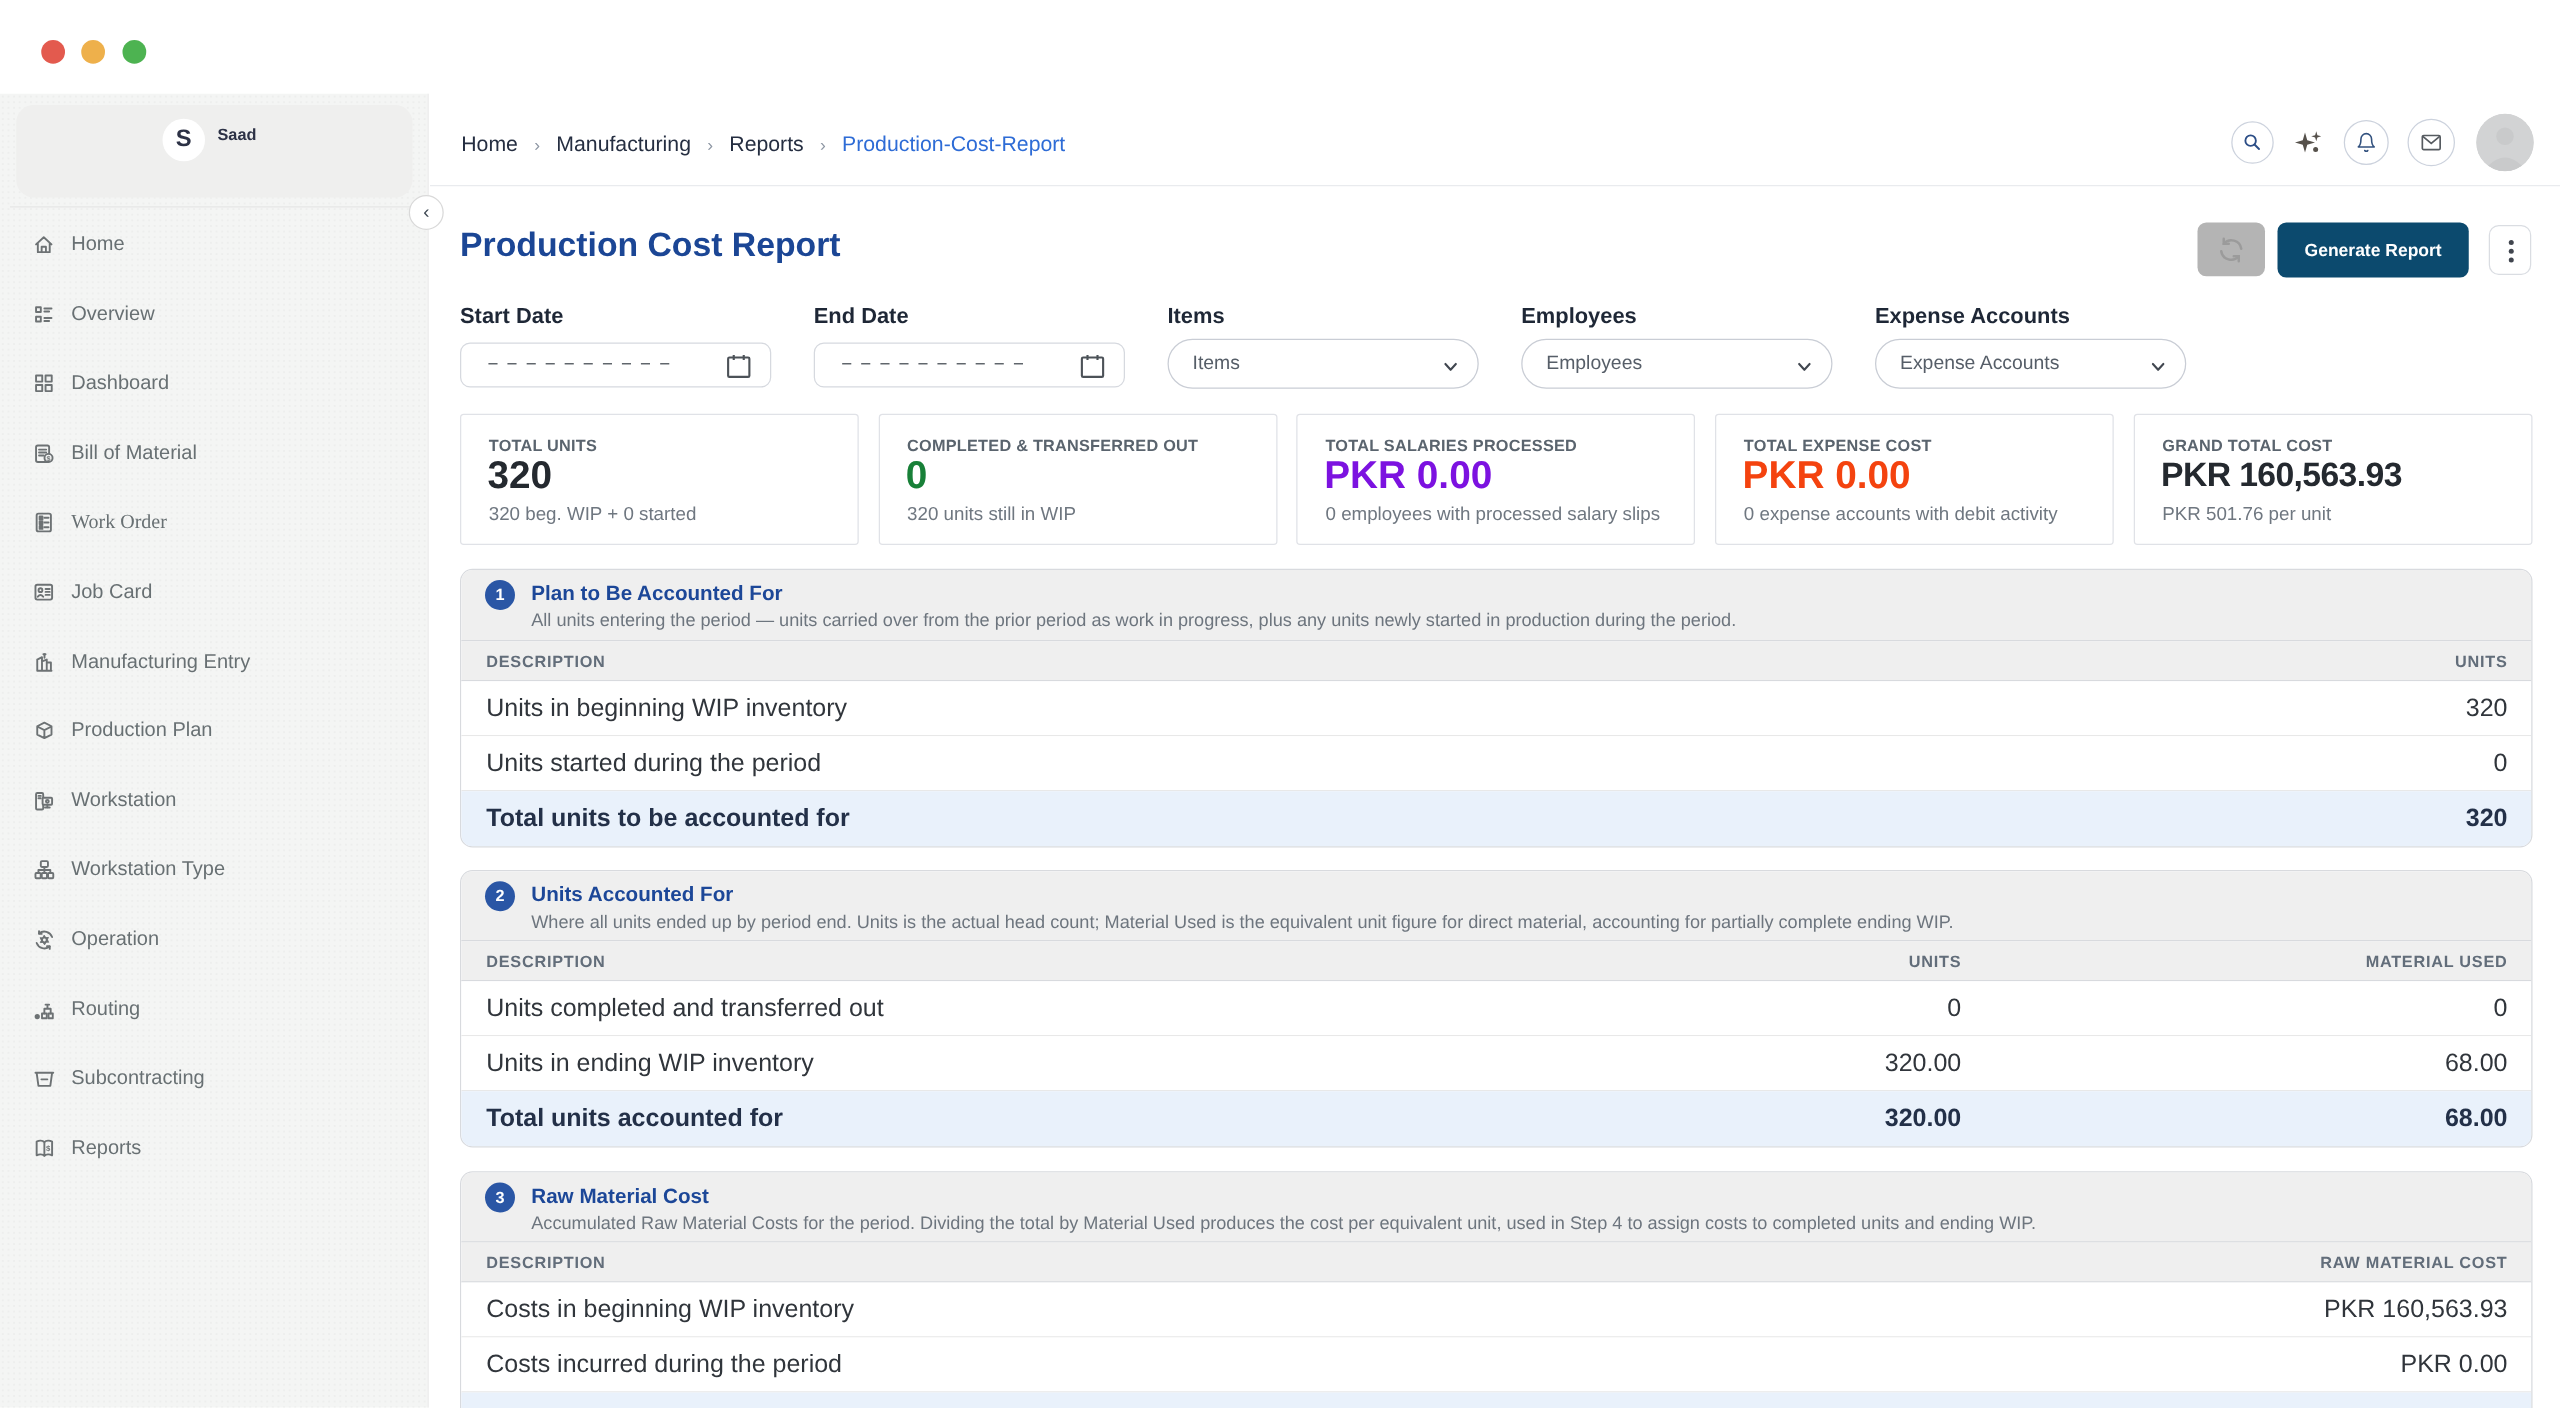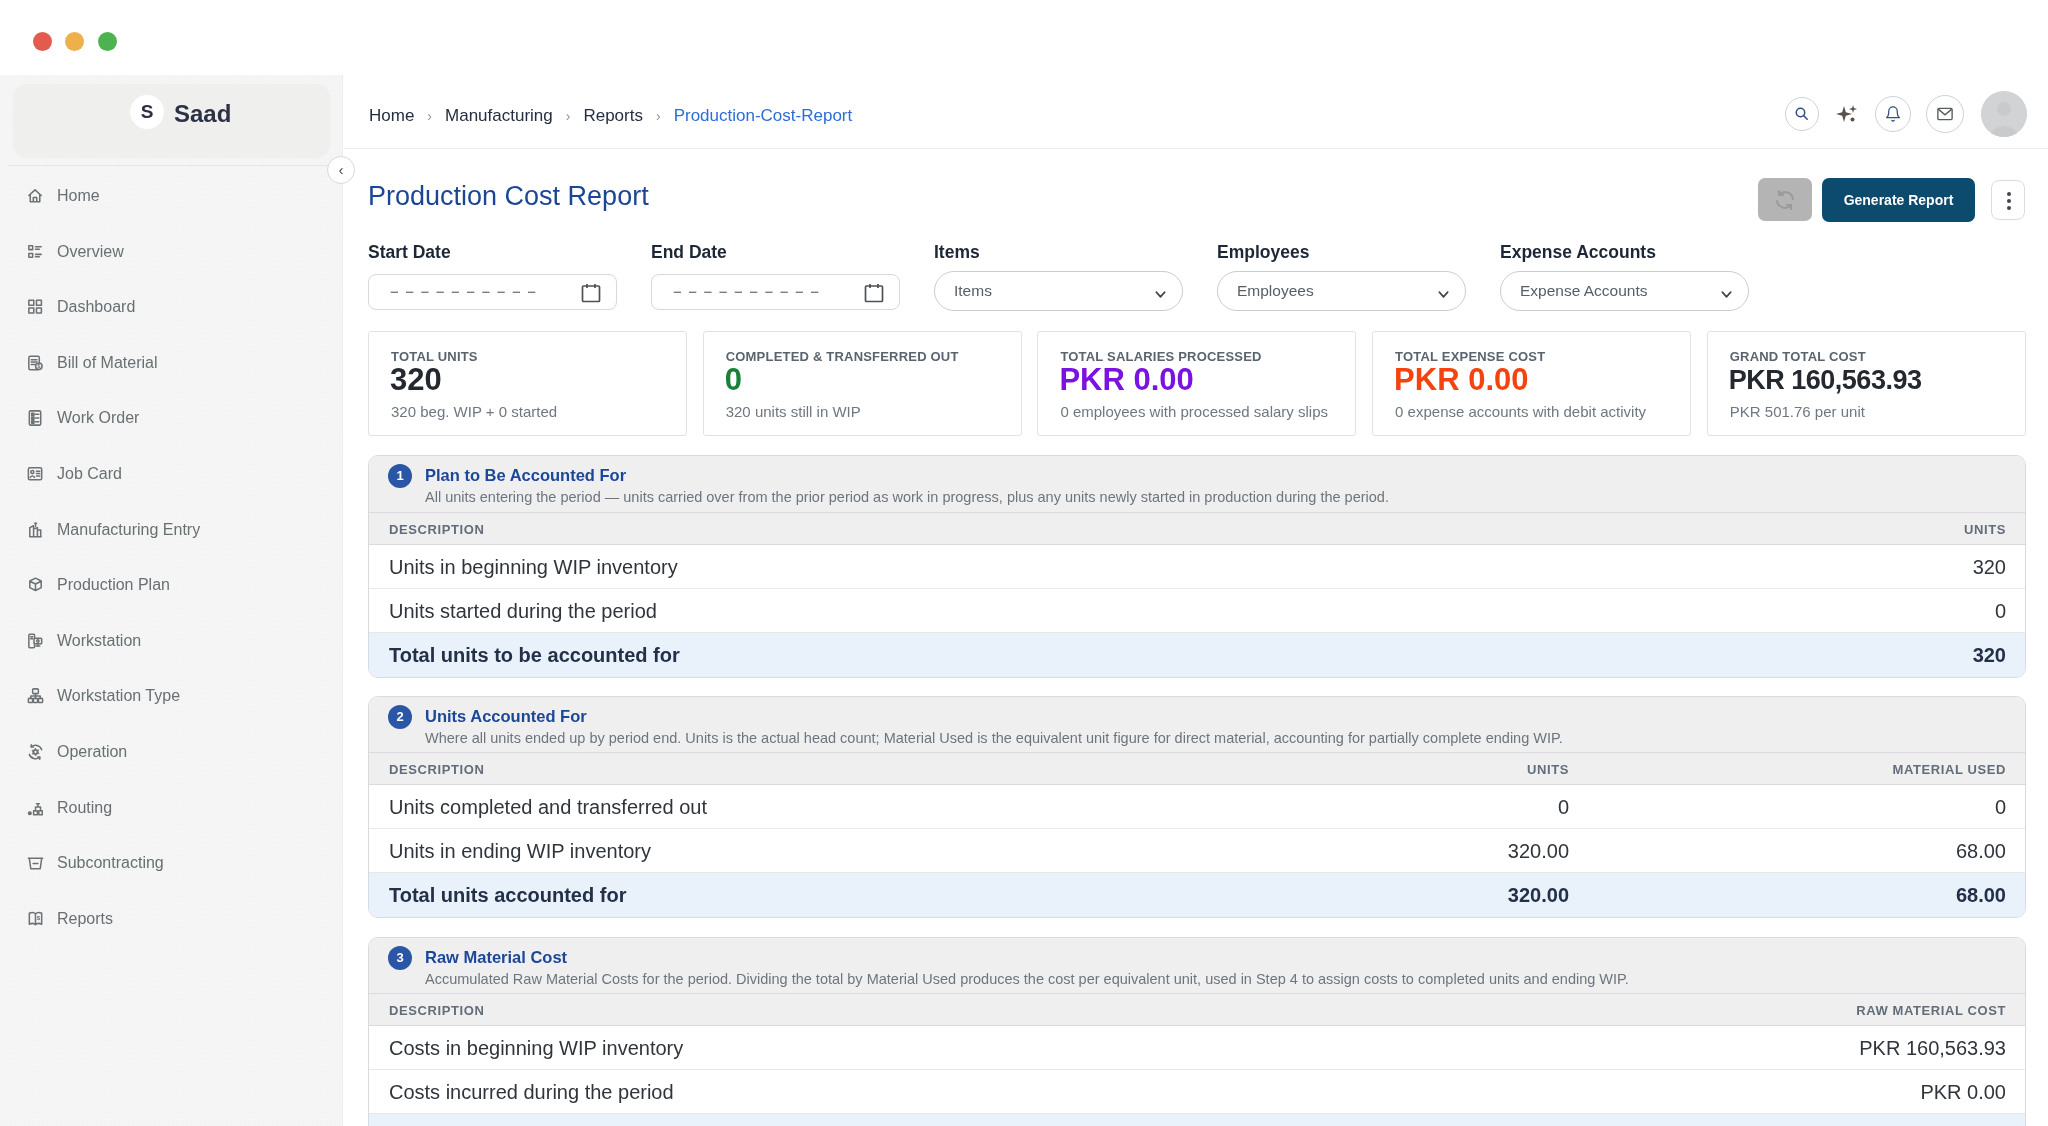--- a/index.html
+++ b/index.html
@@ -13,21 +13,21 @@
   
   #sidebar { position:absolute; left:0; top:75px; width:343px; height:1051px;
     background:#f4f5f4;
     background-image:radial-gradient(#edeeed 0.8px, transparent 0.9px);
     background-size:4.5px 4.5px; border-right:1px solid #ededed; }
   #usercard { position:absolute; left:13px; top:9px; width:317px; height:74px;
     background:#efefee; border-radius:14px; }
   #uavatar { position:absolute; left:130px; top:20px; width:34px; height:34px;
     border-radius:50%; background:#fff; color:#2c3145; font-weight:bold;
     font-size:19px; text-align:center; line-height:34px; }
-  #uname { position:absolute; left:174px; top:25px; font-weight:bold; font-size:24px;
+  #uname { position:absolute; left:174px; top:25px; font-weight:bold; font-size:13px;
     color:#2c3145; }
   #sidesep { position:absolute; left:8px; top:90px; width:327px; height:0;
     border-top:1px solid #e5e6e5; }
   .mitem { position:absolute; left:0; height:56px; width:343px; }
   .mico { position:absolute; left:26px; top:50%; transform:translateY(-50%); width:19px; height:19px; }
   .mico svg { width:19px; height:19px; display:block; stroke:#6d7274; fill:none;
     stroke-width:1.6; stroke-linecap:round; stroke-linejoin:round; }
   .mtxt { position:absolute; left:57px; top:50%; transform:translateY(-50%);
     font-size:16px; color:#687073; }
   #collapse { position:absolute; left:327px; top:156px; width:28px; height:28px;
@@ -41,21 +41,21 @@
   .csep { color:#8d96a3; font-size:14px; padding:0 13px; }
   .clast { color:#2e6cd6; }
   .hicon { position:absolute; top:22px; width:34px; height:34px; border-radius:50%;
     background:#fff; border:1px solid #ccd2dd; }
   .hicon svg { position:absolute; left:50%; top:50%; transform:translate(-50%,-50%); }
   #avatar { position:absolute; top:16px; width:46px; height:46px; border-radius:50%;
     background:#d2d3d4; overflow:hidden; }
 
   
   #content { position:absolute; left:344px; top:150px; width:1704px; height:976px; background:#fff; }
-  #pagetitle { position:absolute; left:24px; top:31px; font-size:27px; font-weight:normal;
+  #pagetitle { position:absolute; left:24px; top:31px; font-size:27px; font-weight:bold;
     color:#1b4695; letter-spacing:0px; }
   #btn-refresh { position:absolute; left:1414px; top:28px; width:54px; height:43px;
     background:#b4b4b4; border-radius:7px; }
   #btn-generate { position:absolute; left:1478px; top:28px; width:153px; height:44px;
     background:#0c4a6e; border-radius:7px; color:#fff; font-size:14px; font-weight:bold;
     text-align:center; line-height:44px; }
   #btn-dots { position:absolute; left:1647px; top:30px; width:34px; height:40px;
     background:#fff; border:1px solid #dadde2; border-radius:8px; color:#3c414b;
     text-align:center; }
   #btn-dots .d { width:4px;height:4px;border-radius:50%;background:#40454e;position:absolute;left:15px; }
@@ -148,21 +148,21 @@
             <rect x="3" y="3" width="11" height="14" rx="1.5"></rect>
             <line x1="5.5" y1="6.5" x2="11.5" y2="6.5"></line>
             <line x1="5.5" y1="9" x2="11.5" y2="9"></line>
             <line x1="5.5" y1="11.5" x2="9.5" y2="11.5"></line>
             <circle cx="13.5" cy="13.5" r="3.4" fill="#f4f5f4"></circle>
             <text x="13.5" y="15.7" font-size="6" font-weight="bold" text-anchor="middle" fill="#6d7274" stroke="none">$</text>
           </svg>
         </span>
     <span class="mtxt">Bill of Material</span>
       </div>
-      <div class="mitem" style="top:315.4px;">
+      <div class="mitem" style="top:315.4px;font-family:Liberation Serif, serif;">
     <span class="mico">
           <svg viewBox="0 0 20 20">
             <rect x="3.5" y="2.5" width="12" height="15" rx="1.5"></rect>
             <rect x="6" y="5" width="2.4" height="2.4" fill="#6d7274"></rect>
             <rect x="6" y="9" width="2.4" height="2.4" fill="#6d7274"></rect>
             <rect x="6" y="13" width="2.4" height="2.4" fill="#6d7274"></rect>
             <line x1="10" y1="6" x2="13.5" y2="6"></line>
             <line x1="10" y1="10" x2="13.5" y2="10"></line>
             <line x1="10" y1="14" x2="13.5" y2="14"></line>
           </svg>

